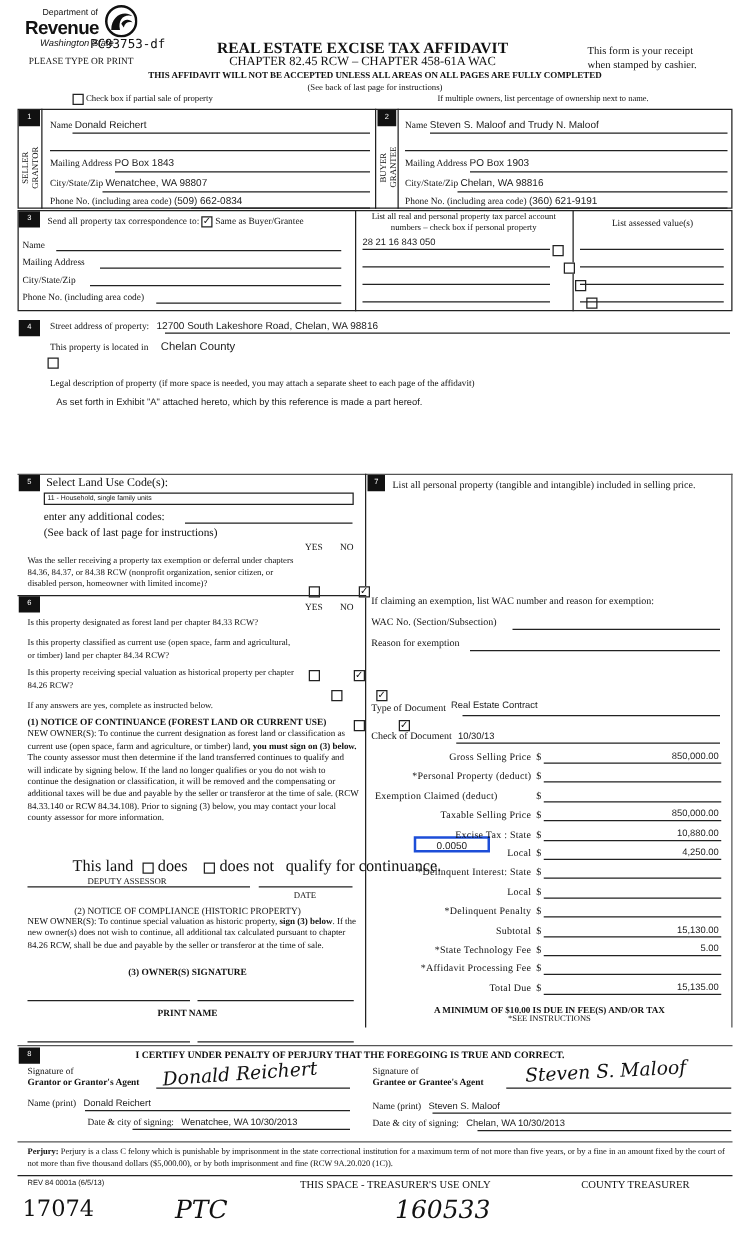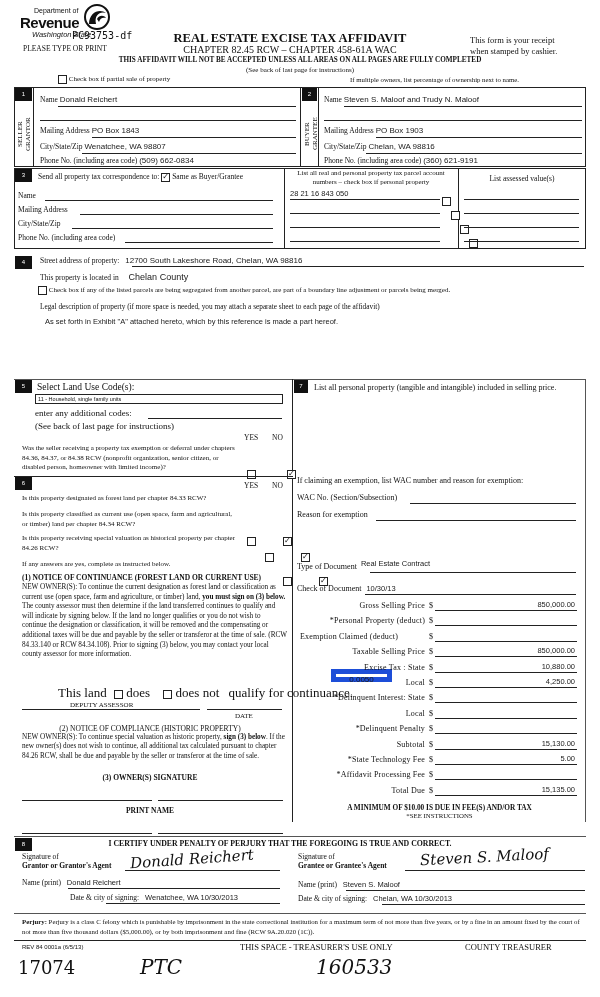--- a/index.html
+++ b/index.html
@@ -126,21 +126,20 @@
   <span>Street address of property:</span>
   <span class="fill" style="font-size:8px;margin-left:4px;">12700 South Lakeshore Road, Chelan, WA  98816</span>
 </div>
 <div class="line" style="left:132px;top:266px;width:452px;height:1px;"></div>
 <div class="abs" style="left:40px;top:272px;font-size:7.5px;">
   <span>This property is located in</span>
   <span class="fill" style="font-size:9px;margin-left:8px;">Chelan County</span>
 </div>
 <div class="abs" style="left:38px;top:286px;font-size:7px;">
   <span class="cb"></span>
-  <span>Check box if any of the listed parcels are being segregated from another parcel, are part of a boundary line adjustment or parcels being merged.</span>
 </div>
 <div class="abs" style="left:40px;top:302px;font-size:7.3px;">Legal description of property (if more space is needed, you may attach a separate sheet to each page of the affidavit)</div>
 <div class="abs fill" style="left:45px;top:317px;font-size:7.5px;">As set forth in Exhibit "A" attached hereto, which by this reference is made a part hereof.</div>
 
 
 <div class="abs" style="left:14px;top:379px;width:572px;height:443px;border-top:1px solid #555;border-right:1px solid #555;"></div>
 <div class="line" style="left:292px;top:379px;width:1px;height:443px;"></div>
 <div class="abs numbox" style="left:15px;top:380px;width:17px;height:13px;line-height:13px;">5</div>
 <div class="abs" style="left:37px;top:382px;font-size:9.5px;">Select Land Use Code(s):</div>
 <div class="abs sans" style="left:35px;top:394px;width:248px;height:10px;border:1px solid #222;font-size:5.5px;line-height:9px;padding-left:2px;">11 - Household, single family units</div>
@@ -202,21 +201,21 @@
 <div class="abs" style="left:297px;top:562px;font-size:8px;">
   <span>Type of Document</span>
   <span class="fill" style="font-size:7.5px;margin-left:2px;position:relative;top:-3px;">Real Estate Contract</span>
 </div>
 <div class="line" style="left:370px;top:572px;width:206px;height:1px;"></div>
 <div class="abs" style="left:297px;top:584px;font-size:8px;">
   <span>Check of Document</span>
   <span class="fill" style="font-size:7.5px;margin-left:3px;">10/30/13</span>
 </div>
 <div class="line" style="left:365px;top:594px;width:211px;height:1px;"></div>
-<div class="abs fill" style="left:331px;top:669px;width:61px;height:13px;border:5px solid #1d4ed8;text-align:center;font-size:8px;line-height:12px;">0.0050</div>
+<div class="abs fill" style="left:331px;top:669px;width:61px;height:13px;border:2px solid #1d4ed8;text-align:center;font-size:8px;line-height:12px;">0.0050</div>
 <div id="fin-rows">
     <div class="abs" style="left: 300px; top: 601px; width: 125px; text-align: right; font-size: 8px; letter-spacing: 0.2px;">Gross Selling Price</div>
     <div class="abs" style="left: 429px; top: 601px; font-size: 8px;">$</div>
     <div class="abs fill" style="left: 435px; top: 600px; width: 142px; height: 11px; text-align: right; font-size: 7.5px; border-bottom: 1px solid rgb(34, 34, 34); padding-right: 2px;">850,000.00</div>
     <div class="abs" style="left: 300px; top: 616px; width: 125px; text-align: right; font-size: 8px; letter-spacing: 0.2px;">*Personal Property (deduct)</div>
     <div class="abs" style="left: 429px; top: 616px; font-size: 8px;">$</div>
     <div class="abs fill" style="left: 435px; top: 615px; width: 142px; height: 11px; text-align: right; font-size: 7.5px; border-bottom: 1px solid rgb(34, 34, 34); padding-right: 2px;"></div>
     <div class="abs" style="left: 300px; top: 632px; width: 125px; text-align: left; font-size: 8px; letter-spacing: 0.2px;">Exemption Claimed (deduct)</div>
     <div class="abs" style="left: 429px; top: 632px; font-size: 8px;">$</div>
     <div class="abs fill" style="left: 435px; top: 631px; width: 142px; height: 11px; text-align: right; font-size: 7.5px; border-bottom: 1px solid rgb(34, 34, 34); padding-right: 2px;"></div>

